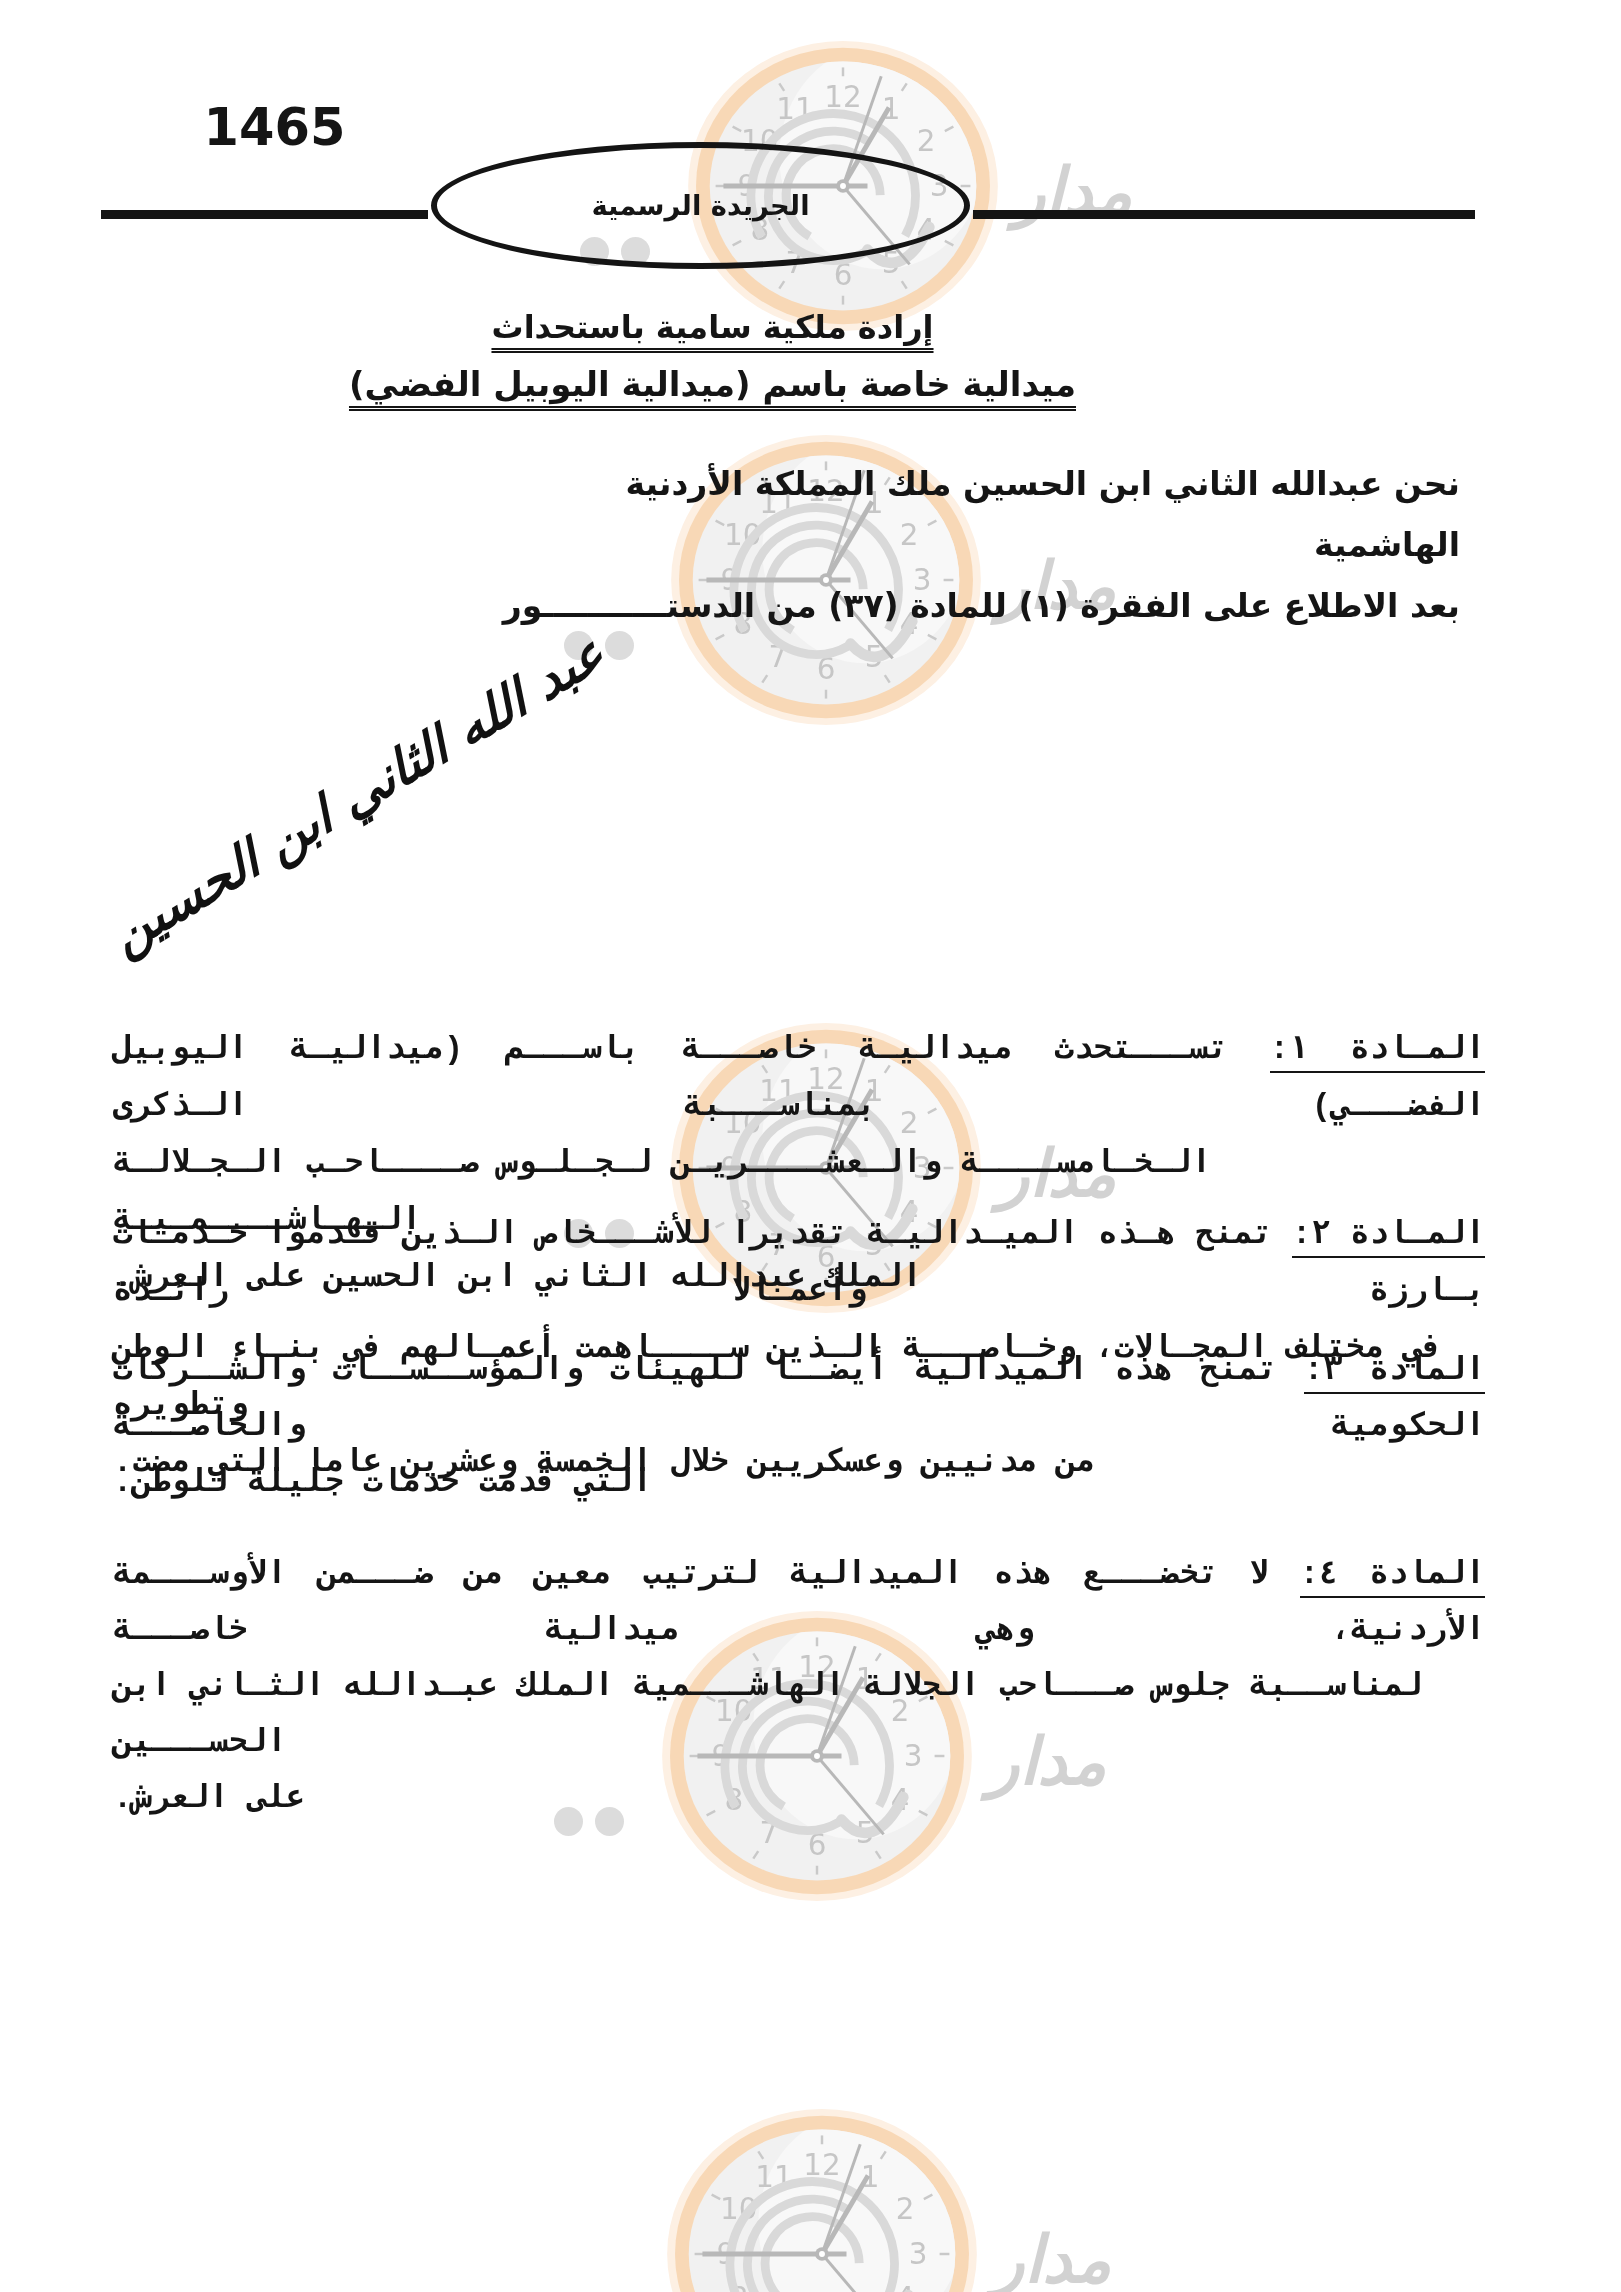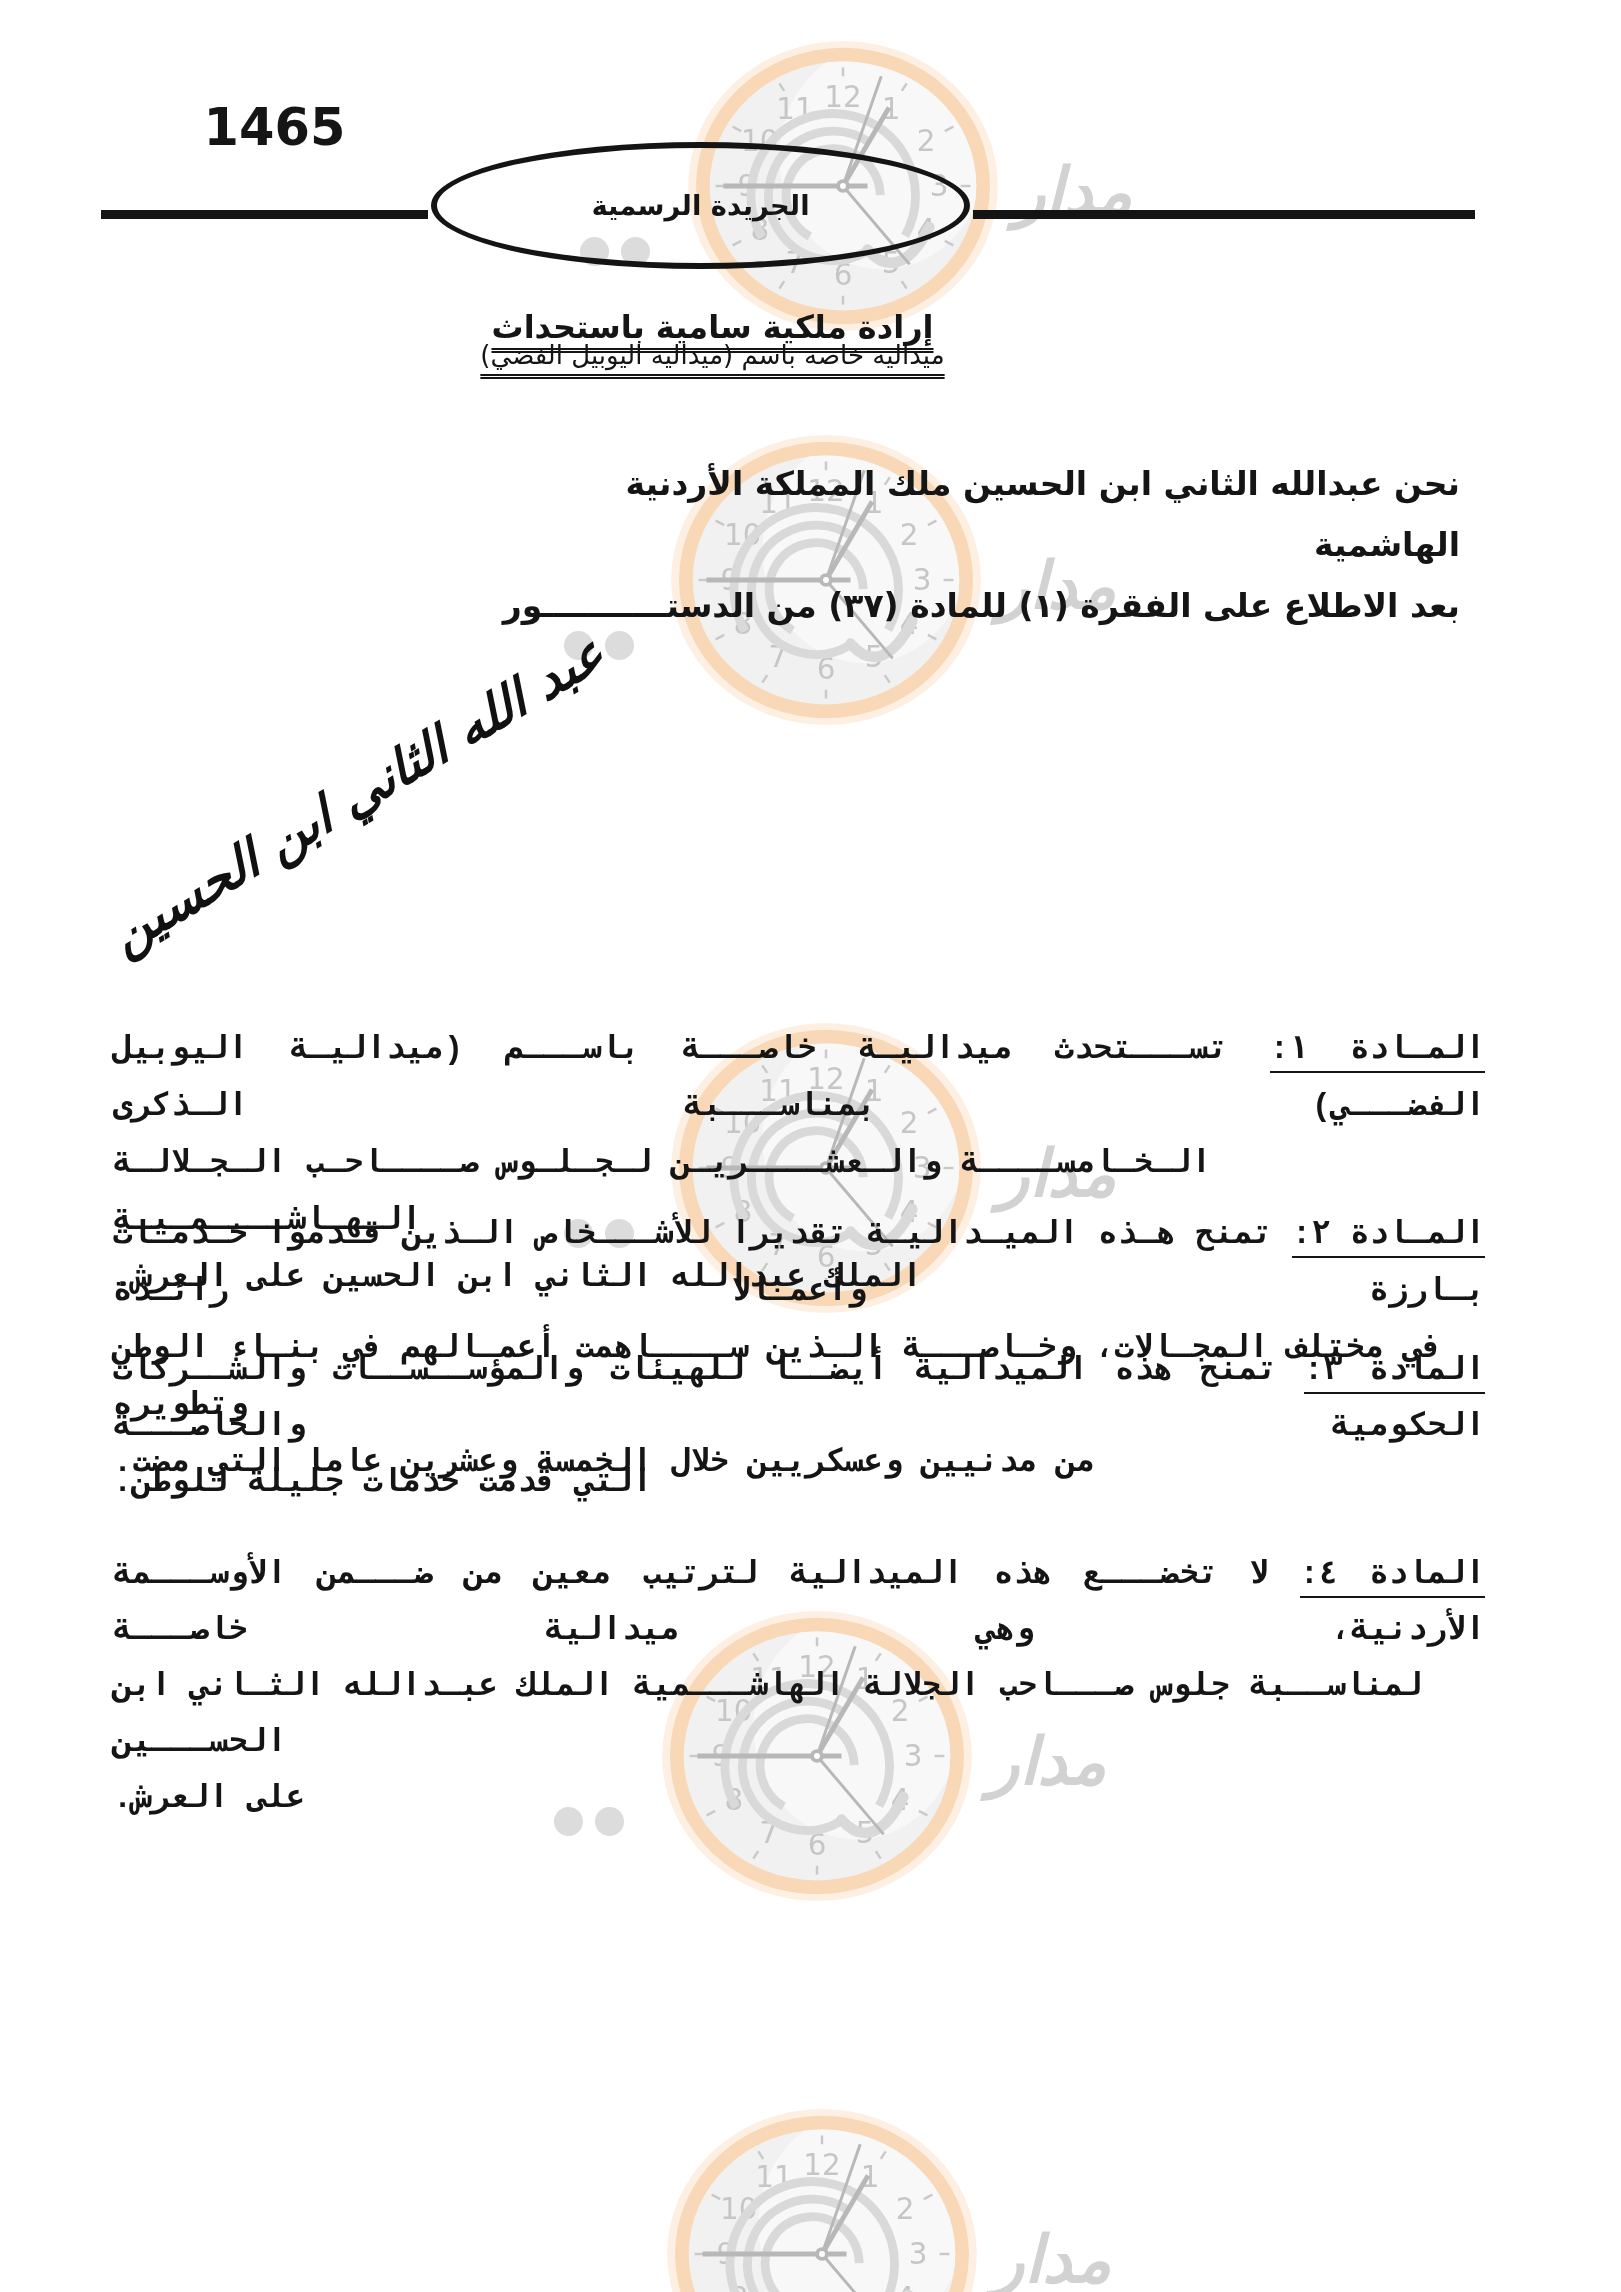--- a/index.html
+++ b/index.html
@@ -30,21 +30,21 @@
   .oval{
     left:431px;top:142px;width:539px;height:127px;
     border:6.9px solid #141414;border-radius:50%;
     display:flex;align-items:center;justify-content:center;
     background:transparent;box-sizing:border-box;
   }
   .oval-text{font-size:27.4px;font-weight:bold;color:#151515;}
   .title-block{left:0;width:1425px;text-align:center;color:#151515;}
   #title1{top:308px;font-size:32px;font-weight:bold;
     }
-  #title2{top:340px;font-size:26px;font-weight:normal;}
+  #title2{top:364px;font-size:34px;font-weight:bold;}
   .dbl-underline{
     text-decoration:underline double 2px;
     text-underline-offset:9.8px;
   }
   .preamble{
     right:161px;top:453px;width:980px;
     text-align:right;font-size:33px;font-weight:bold;color:#151515;
     line-height:61px;
   }
   .signature{

